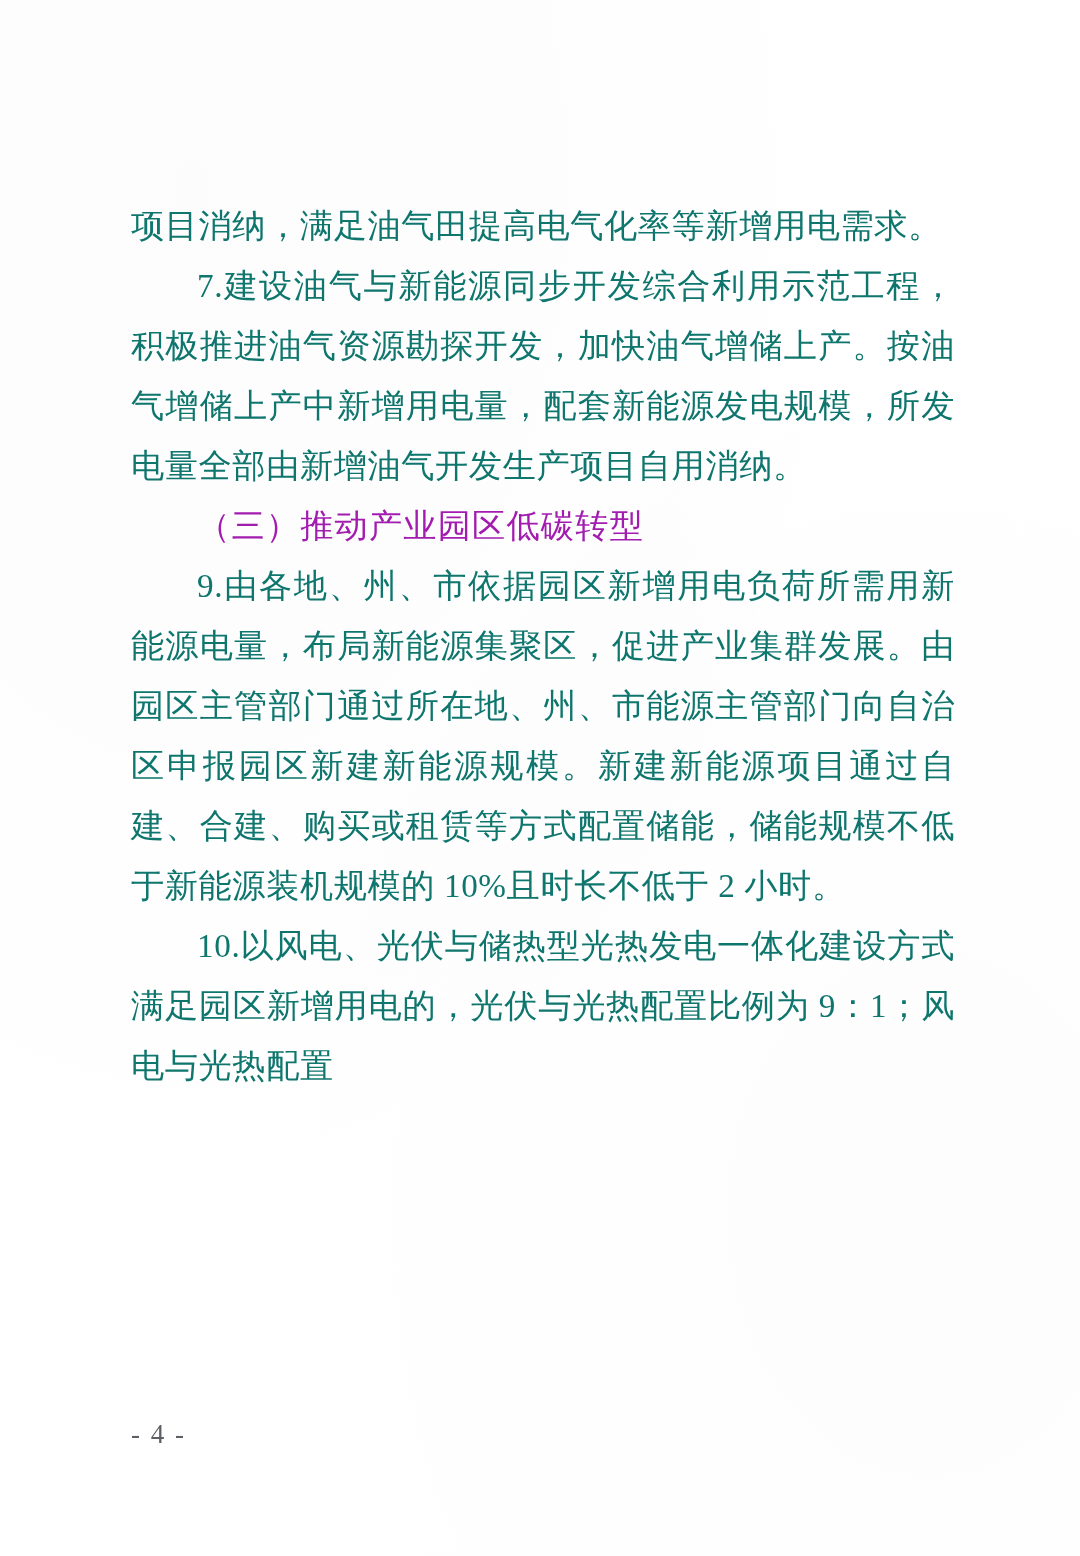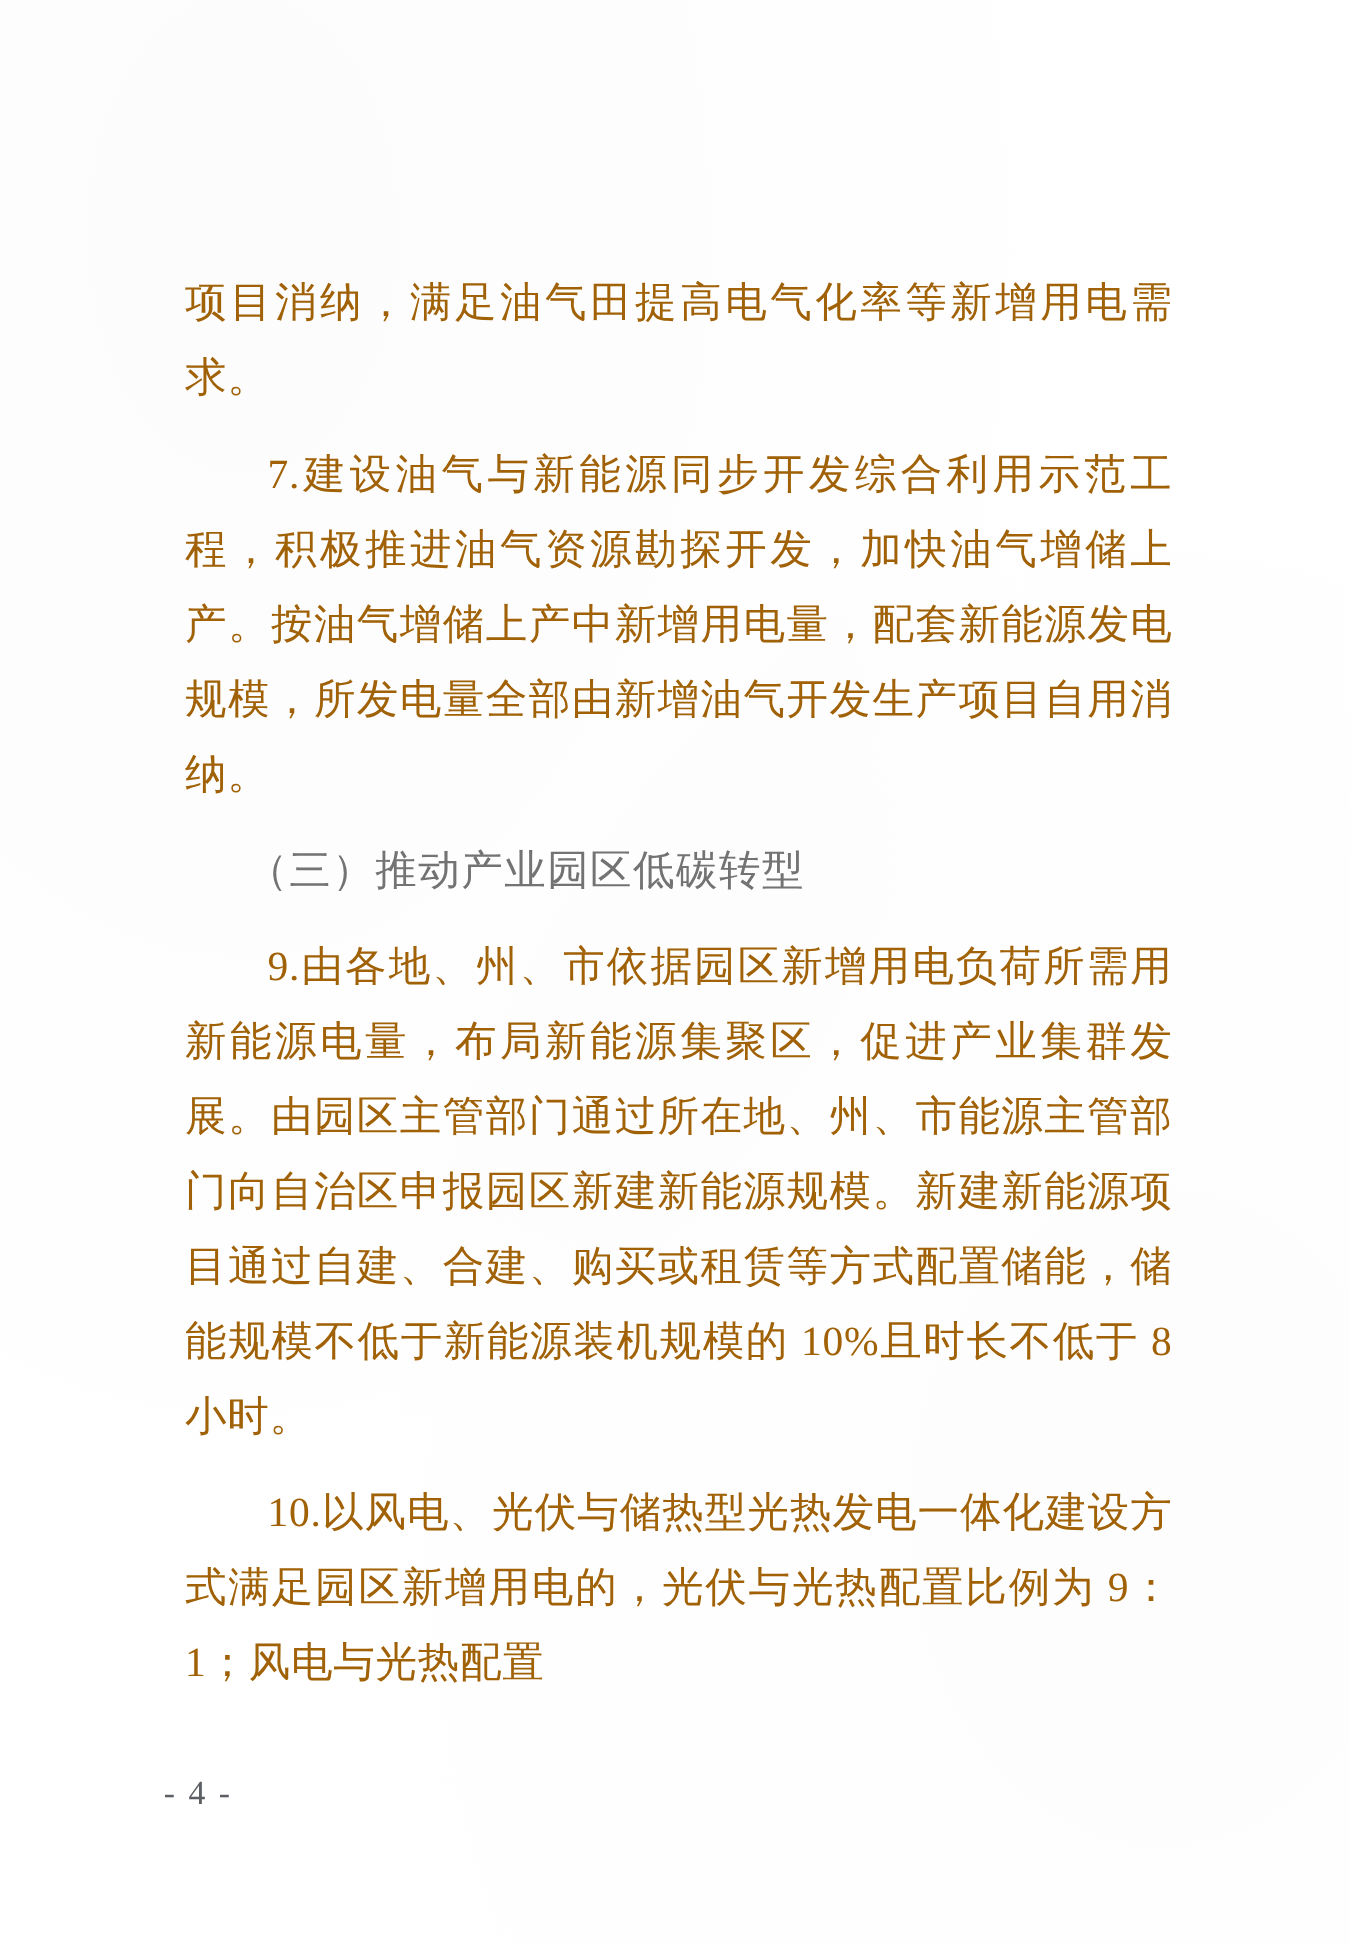--- a/index.html
+++ b/index.html
@@ -37,25 +37,25 @@
 
   
   .text-column {
     position: absolute;
     left: 131px;
     top: 196px;
     width: 824px;
   }
 
   .para {
-    margin: 17px;
+    margin: 0;
     font-size: 33.2px;
     line-height: 60px;
     letter-spacing: 0.6px;
-    color: #a16207;
+    color: #0f766e;
     text-align: justify;
     text-justify: inter-character;
     text-indent: 0;
     font-weight: 400;
     -webkit-font-smoothing: antialiased;
   }
 
   
   .kai {
     font-family: "Liberation Serif", "DejaVu Serif", serif;
@@ -64,21 +64,21 @@
 
   .para.indent {
     text-indent: 66px;
   }
 
   .heading {
     margin: 0;
     font-size: 33.2px;
     line-height: 60px;
     letter-spacing: 1.2px;
-    color: #737373;
+    color: #a21caf;
     text-indent: 66px;
     font-weight: 700;
   }
 
   
   .para.last-line-left {
     text-align: justify;
   }
 
   
@@ -106,21 +106,21 @@
 
   <div class="text-column">
 
     <p class="para kai">项目消纳，满足油气田提高电气化率等新增用电需求。</p>
 
     <p class="para kai indent">7.建设油气与新能源同步开发综合利用示范工程，积极推进油气资源勘探开发，加快油气增储上产。按油气增储上产中新增用电量，配套新能源发电规模，所发电量全部由新增油气开发生产项目自用消纳。</p>
 
     <p class="heading kai">（三）推动产业园区低碳转型</p>
 
 
-    <p class="para kai indent">9.由各地、州、市依据园区新增用电负荷所需用新能源电量，布局新能源集聚区，促进产业集群发展。由园区主管部门通过所在地、州、市能源主管部门向自治区申报园区新建新能源规模。新建新能源项目通过自建、合建、购买或租赁等方式配置储能，储能规模不低于新能源装机规模的 10%且时长不低于 8 小时。</p>
+    <p class="para kai indent">9.由各地、州、市依据园区新增用电负荷所需用新能源电量，布局新能源集聚区，促进产业集群发展。由园区主管部门通过所在地、州、市能源主管部门向自治区申报园区新建新能源规模。新建新能源项目通过自建、合建、购买或租赁等方式配置储能，储能规模不低于新能源装机规模的 10%且时长不低于 2 小时。</p>
 
     <p class="para kai indent last-line-left">10.以风电、光伏与储热型光热发电一体化建设方式满足园区新增用电的，光伏与光热配置比例为 9：1；风电与光热配置</p>
 
   </div>
 
   <div class="footer">
     <span class="page-no">- 4 -</span>
   </div>
 
 </div>

